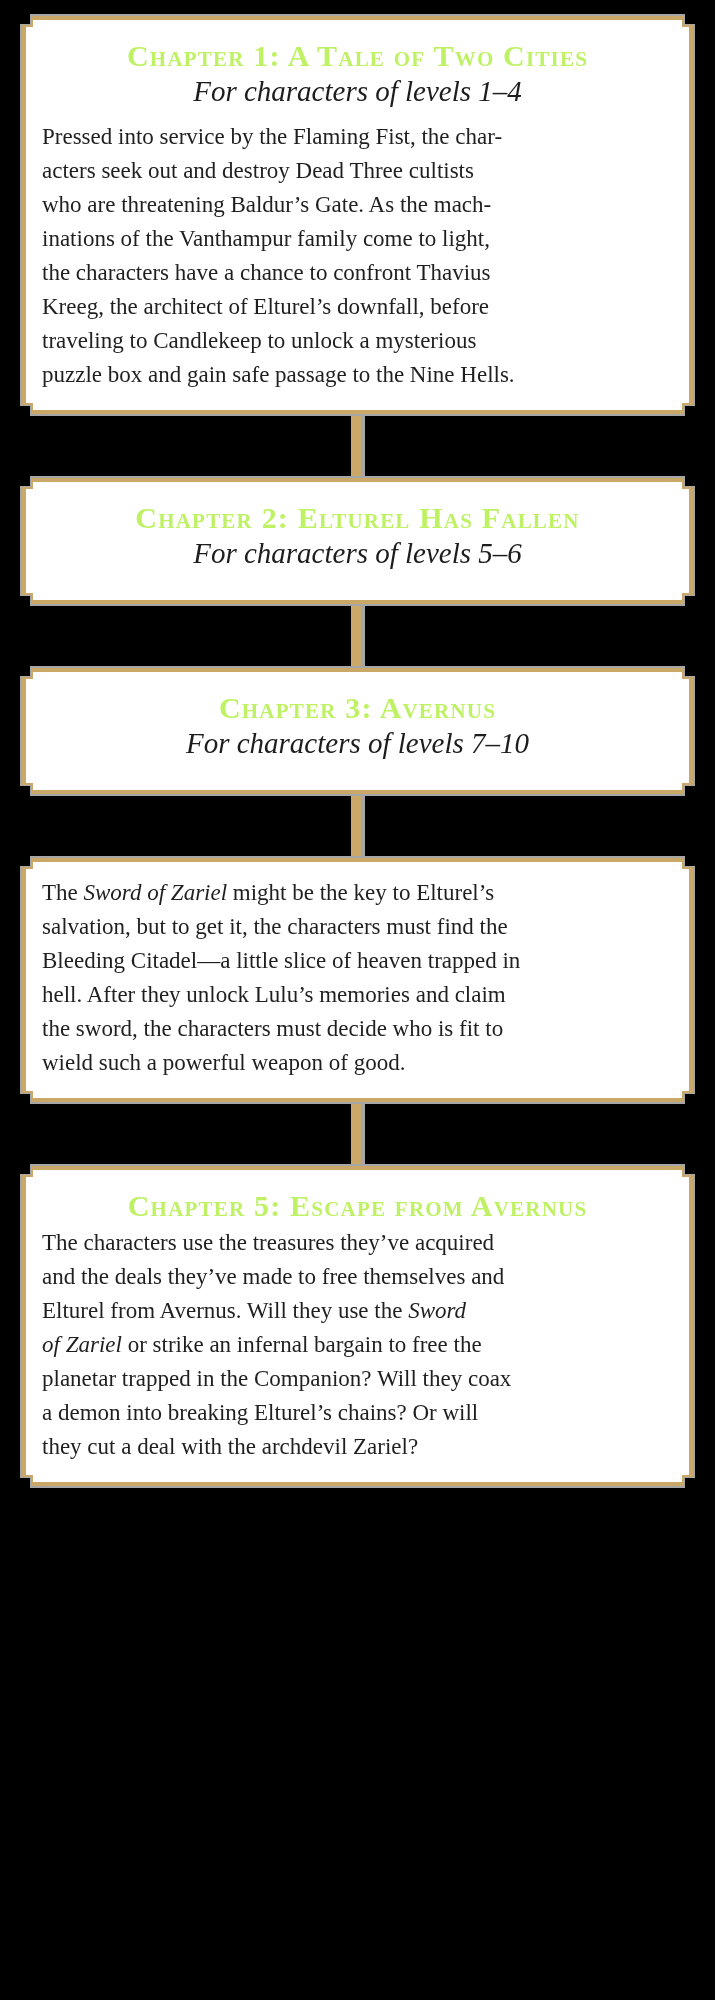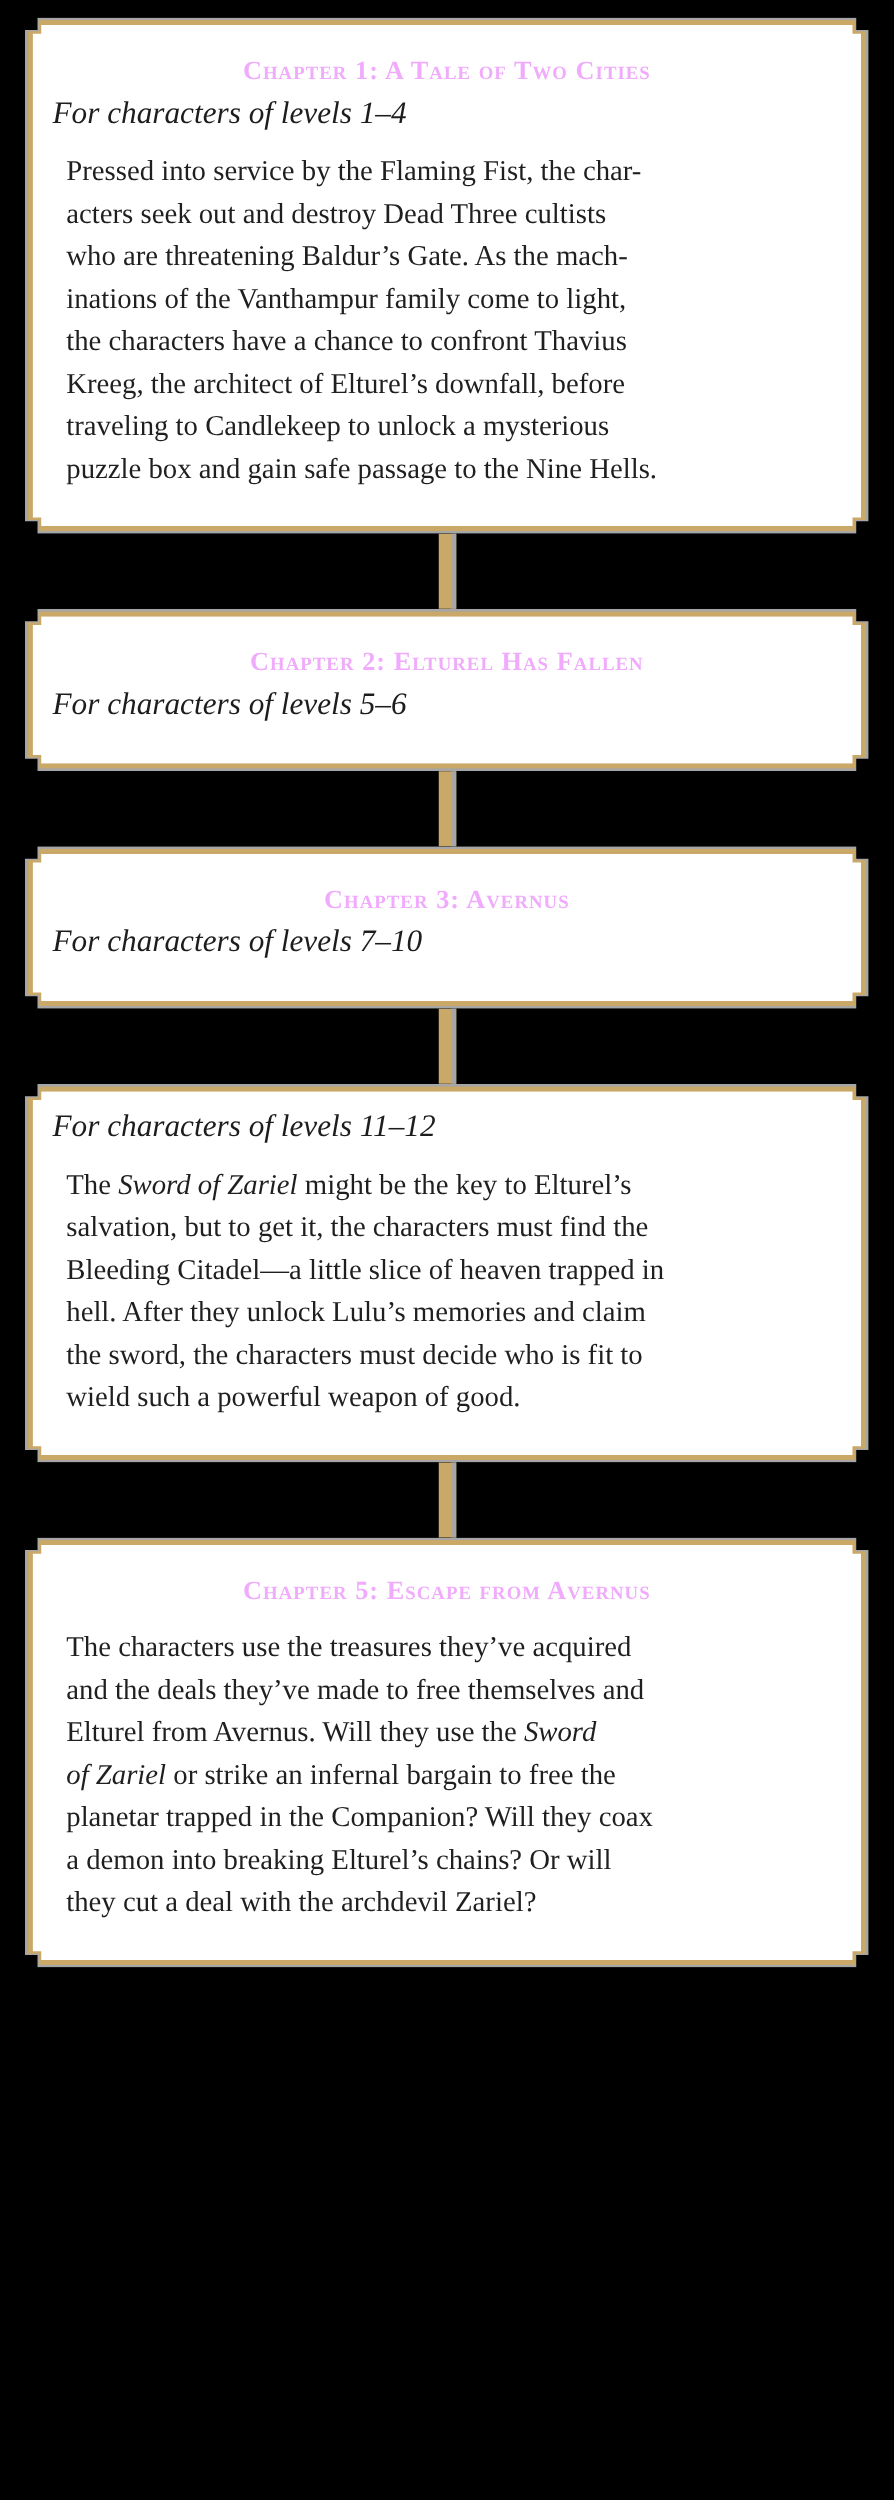--- a/index.html
+++ b/index.html
@@ -54,35 +54,35 @@
   }
   .content {
     position: relative;
     padding: 20px 22px 24px 22px;
   }
   .title {
     margin: 4px 0 2px 0;
     text-align: center;
     font-variant: small-caps;
     font-weight: 700;
-    font-size: 21px;
+    font-size: 30px;
     line-height: 36px;
     letter-spacing: 0.04em;
-    color: #f0abfc;
+    color: #bef264;
   }
   .subtitle {
     margin: 0 0 14px 0;
-    text-align: left;
+    text-align: center;
     font-style: italic;
-    font-size: 25px;
+    font-size: 29px;
     line-height: 30px;
     color: #1d1d1d;
   }
   .summary {
-    margin: 11px;
+    margin: 0;
     font-size: 23px;
     line-height: 34px;
     color: #1f1f1f;
     white-space: pre-line;
     text-align: left;
   }
   .summary em { }
   .connector {
     width: 10px;
     height: 60px;
@@ -138,21 +138,20 @@
     </div>
   </section>
 
   <div class="connector"></div>
 
   <section class="box">
     <div class="frame gray"></div>
     <div class="frame gold"></div>
     <div class="frame white"></div>
     <div class="content">
-      <p class="subtitle">For characters of levels 11–12</p>
       <p class="summary"><span>The </span><em>Sword of Zariel</em><span> might be the key to Elturel’s
 salvation, but to get it, the characters must find the
 Bleeding Citadel—a little slice of heaven trapped in
 hell. After they unlock Lulu’s memories and claim
 the sword, the characters must decide who is fit to
 wield such a powerful weapon of good.</span></p>
     </div>
   </section>
 
   <div class="connector"></div>

